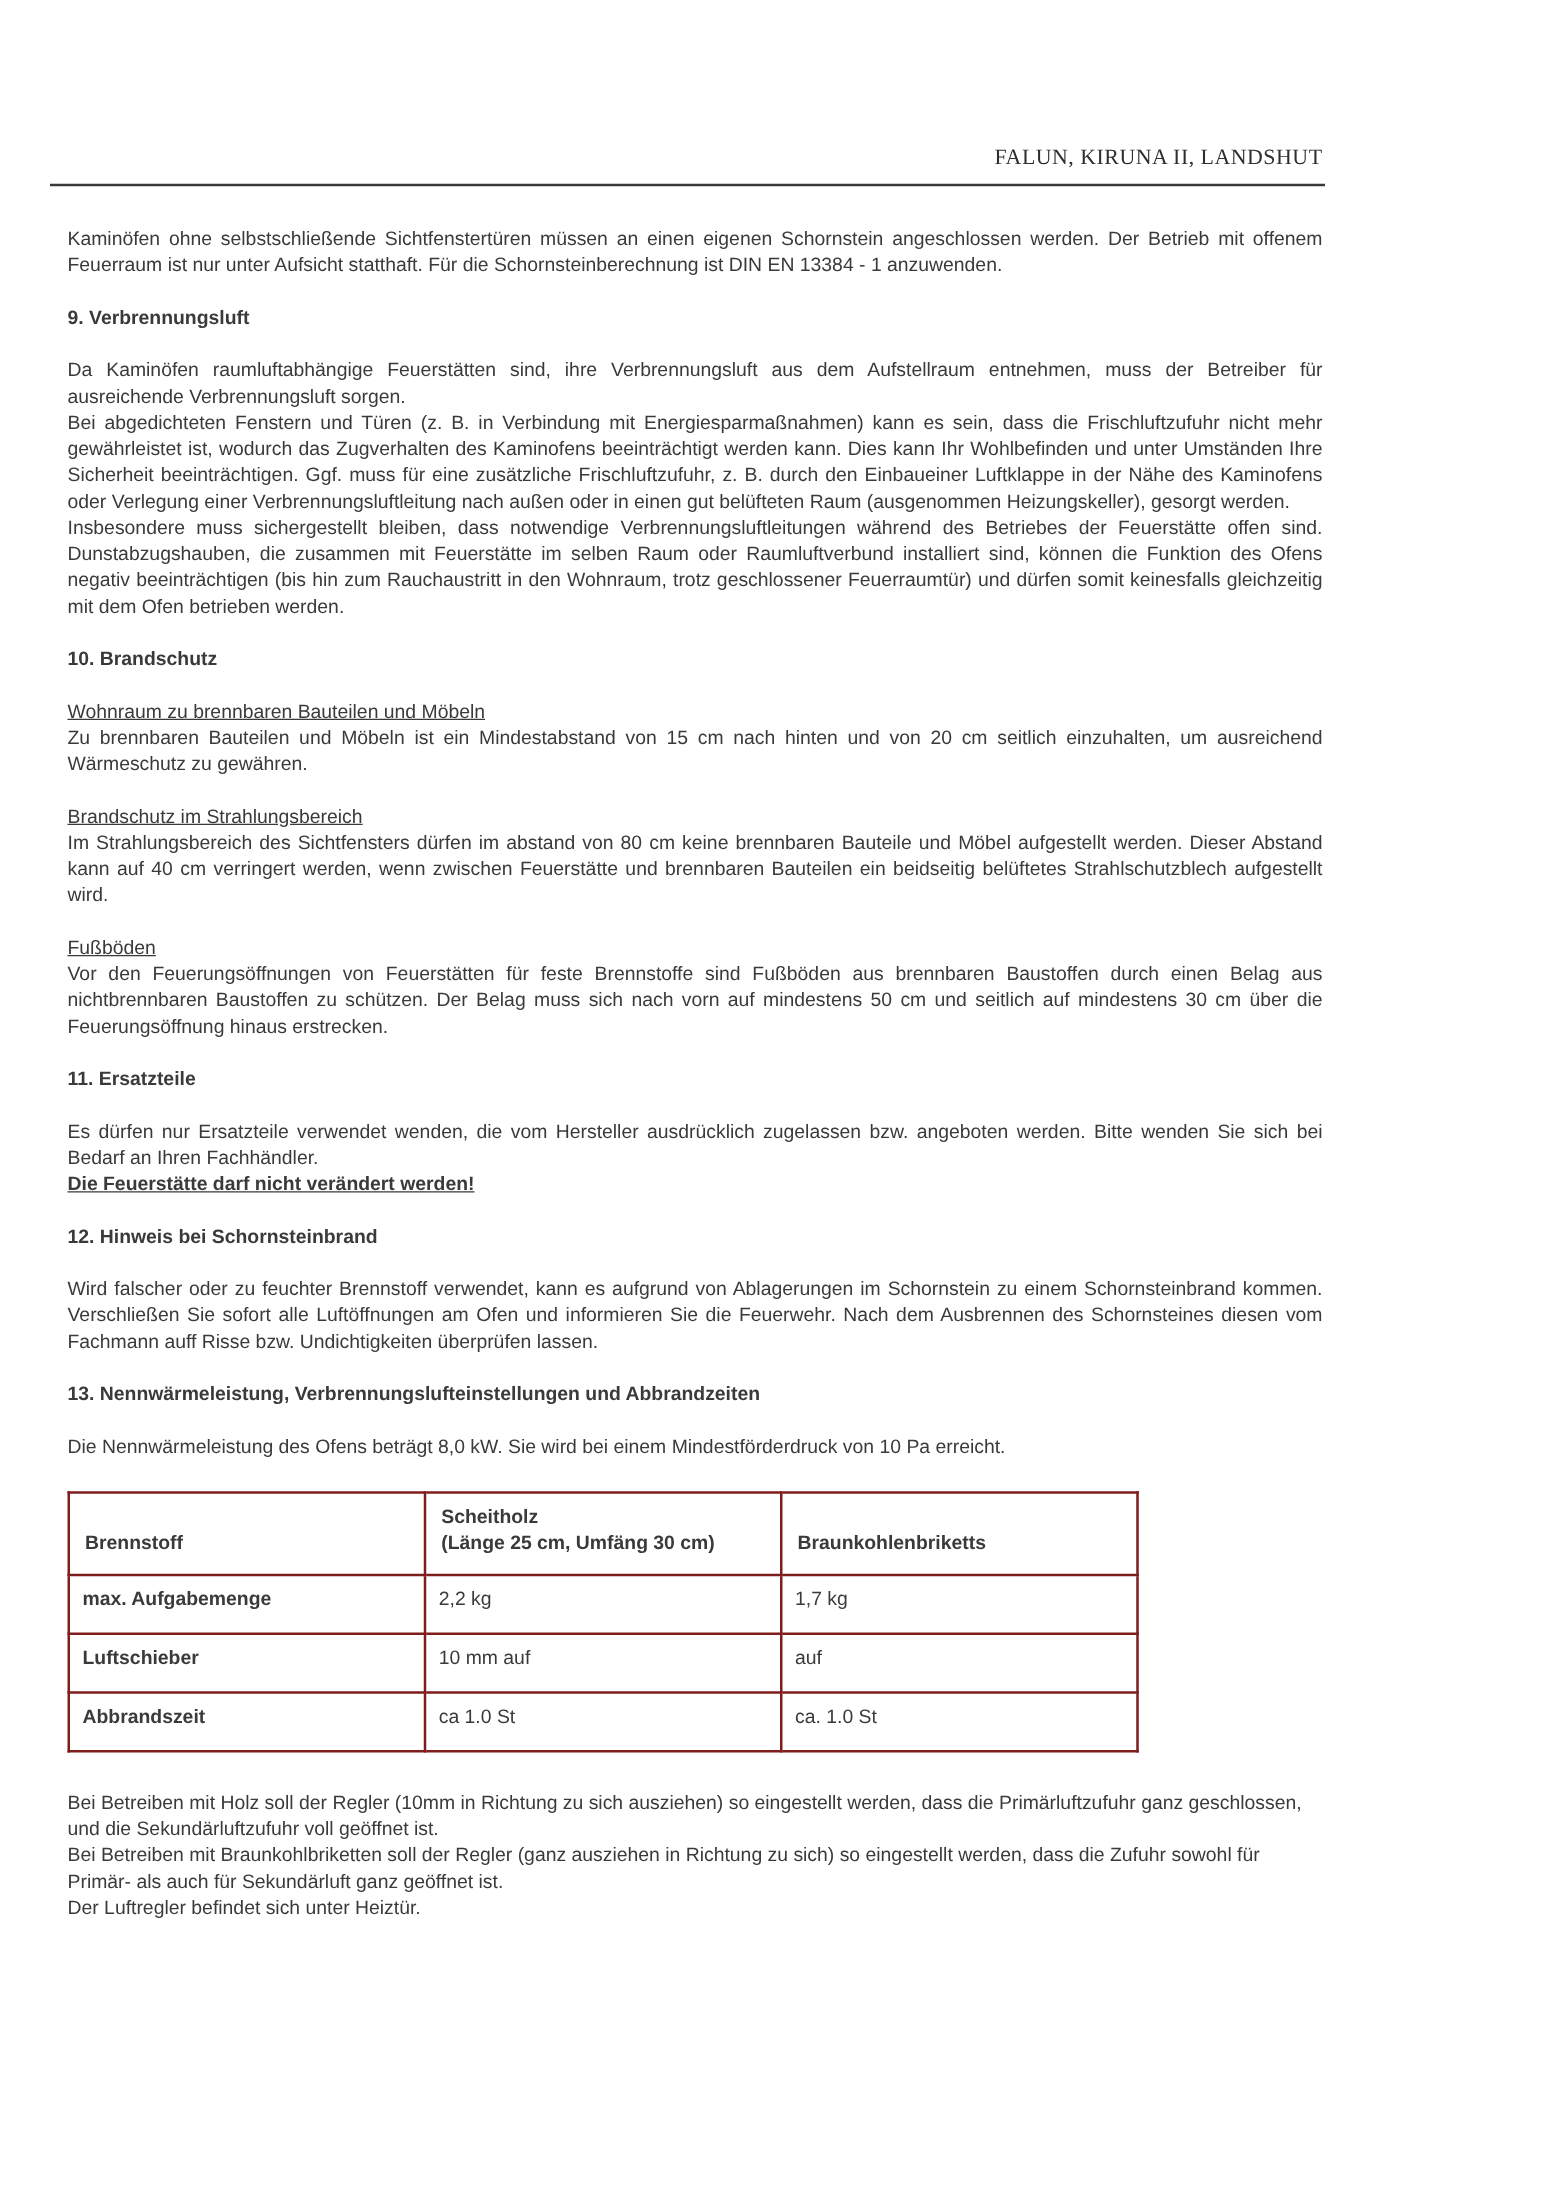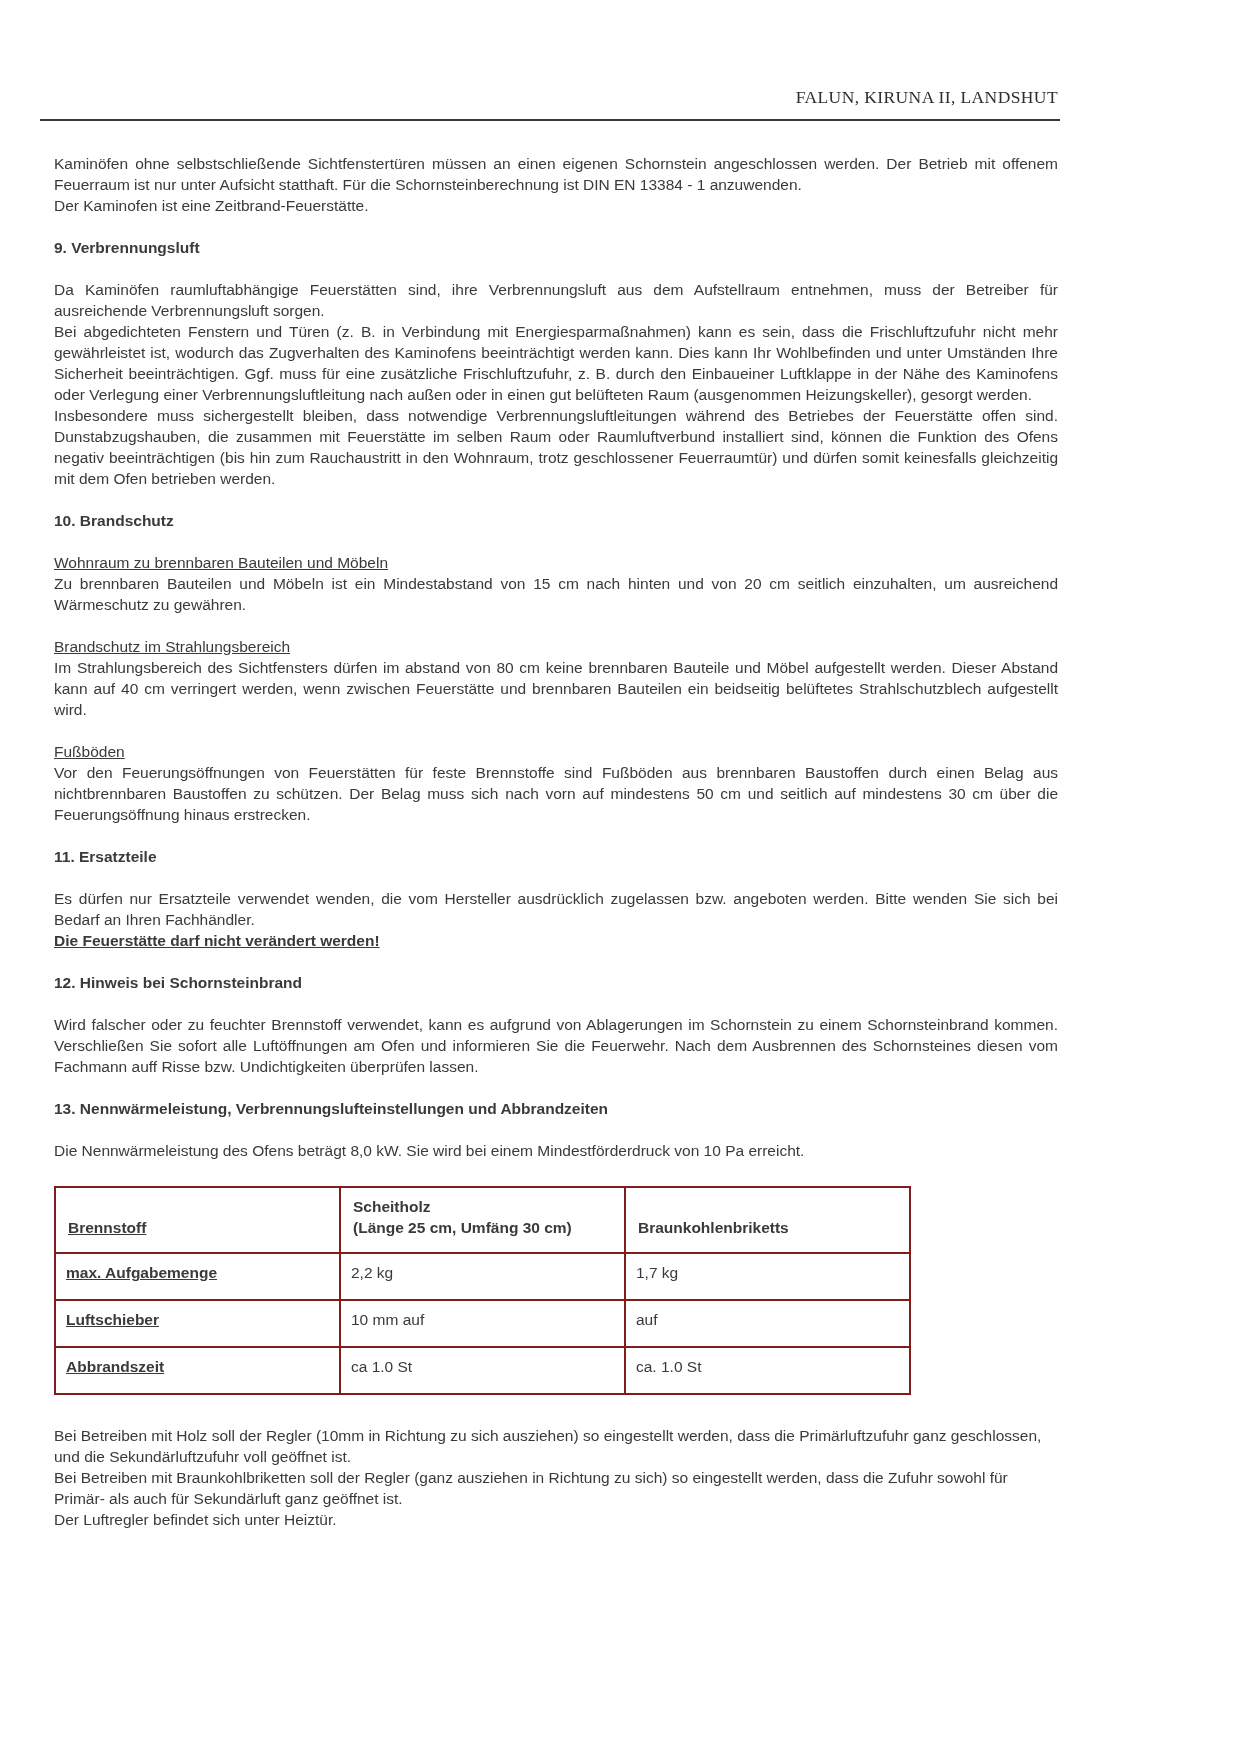--- a/index.html
+++ b/index.html
@@ -15,20 +15,21 @@
   }
   .page { position: relative; width: 1240px; min-height: 1754px; background: #ffffff; }
   .header-title {
     font-family: "Liberation Serif", serif;
     font-size: 17.5px;
     line-height: 20px;
     color: #2e2e2e;
     text-align: right;
     padding: 87px 182px 12px 0;
     letter-spacing: 0.4px;
+    margin-top: 28px;
   }
   .header-rule {
     height: 0;
     border-top: 2px solid #3a3a3a;
     margin-left: 40px;
     width: 1020px;
   }
   .content {
     margin: 32px 182px 16px 54px;
     width: 1004px;
@@ -47,36 +48,35 @@
   }
   table.specs col { width: 285px; }
   table.specs th, table.specs td {
     border: 2px solid #7f1d1d;
     text-align: left;
     padding: 8px 12px 16px 12px;
     font-weight: normal;
   }
   table.specs th { font-weight: bold; vertical-align: bottom; padding-bottom: 14px; padding-top: 8px; }
   table.specs td { vertical-align: top; padding-left: 10px; }
-  table.specs .col-label { font-weight: bold; text-decoration: underline; }
+  table.specs .col-label { font-weight: bold; }
   .closing { margin-top: 30px; }
 </style>
 </head>
 <body>
 
 <div class="page">
 
   <div class="header-title">FALUN, KIRUNA II, LANDSHUT</div>
   <div class="header-rule"></div>
 
   <div class="content">
 
     <div class="block">
       <div class="just">Kaminöfen ohne selbstschließende Sichtfenstertüren müssen an einen eigenen Schornstein angeschlossen werden. Der Betrieb mit offenem Feuerraum ist nur unter Aufsicht statthaft. Für die Schornsteinberechnung ist DIN EN 13384 - 1 anzuwenden.</div>
-      <div>Der Kaminofen ist eine Zeitbrand-Feuerstätte.</div>
     </div>
 
     <div class="block heading">9. Verbrennungsluft</div>
 
     <div class="block">
       <div class="just">Da Kaminöfen raumluftabhängige Feuerstätten sind, ihre Verbrennungsluft aus dem Aufstellraum entnehmen, muss der Betreiber für ausreichende Verbrennungsluft sorgen.</div>
       <div class="just">Bei abgedichteten Fenstern und Türen (z. B. in Verbindung mit Energiesparmaßnahmen) kann es sein, dass die Frischluftzufuhr nicht mehr gewährleistet ist, wodurch das Zugverhalten des Kaminofens beeinträchtigt werden kann. Dies kann Ihr Wohlbefinden und unter Umständen Ihre Sicherheit beeinträchtigen. Ggf. muss für eine zusätzliche Frischluftzufuhr, z. B. durch den Einbaueiner Luftklappe in der Nähe des Kaminofens oder Verlegung einer Verbrennungsluftleitung nach außen oder in einen gut belüfteten Raum (ausgenommen Heizungskeller), gesorgt werden.</div>
       <div class="just">Insbesondere muss sichergestellt bleiben, dass notwendige Verbrennungsluftleitungen während des Betriebes der Feuerstätte offen sind. Dunstabzugshauben, die zusammen mit Feuerstätte im selben Raum oder Raumluftverbund installiert sind, können die Funktion des Ofens negativ beeinträchtigen (bis hin zum Rauchaustritt in den Wohnraum, trotz geschlossener Feuerraumtür) und dürfen somit keinesfalls gleichzeitig mit dem Ofen betrieben werden.</div>
     </div>
 

